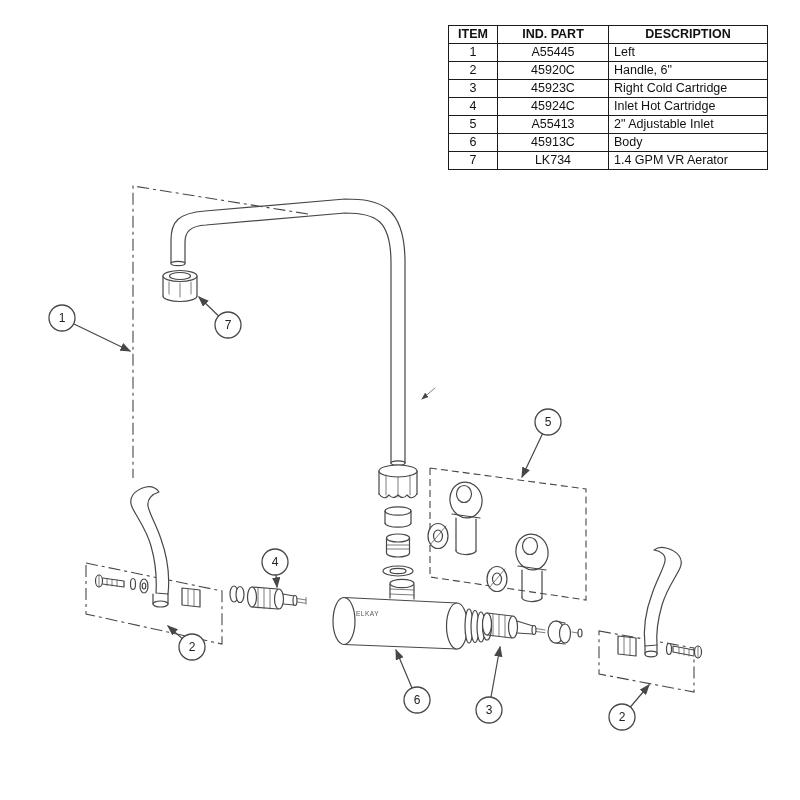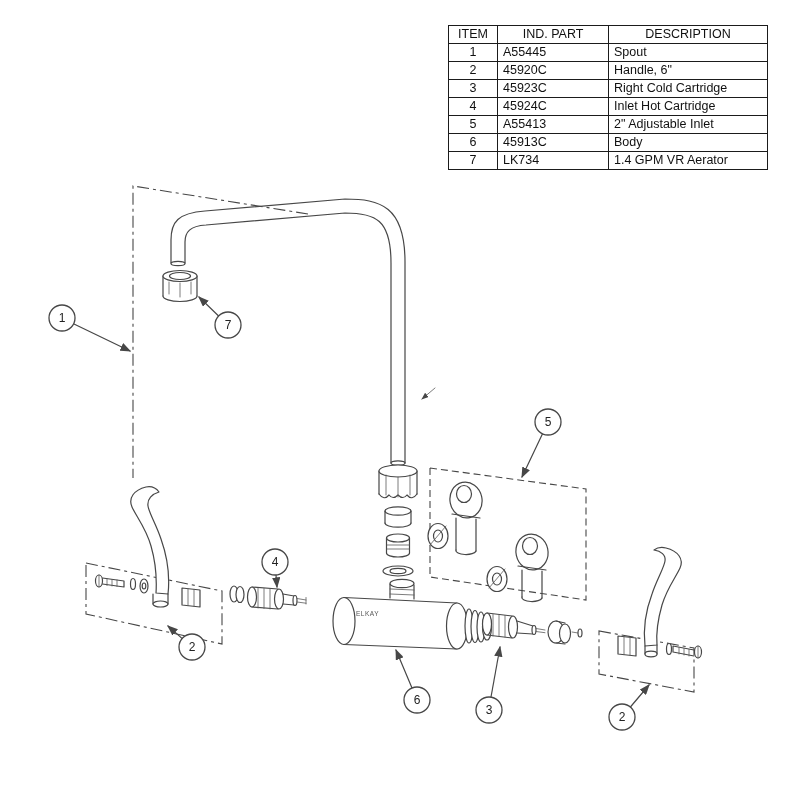--- a/index.html
+++ b/index.html
@@ -3,23 +3,23 @@
 <meta charset="utf-8">
 <style>
   html,body{margin:0;padding:0;background:#fff;}
   .stage{position:relative;width:800px;height:800px;background:#fff;overflow:hidden;
          font-family:"Liberation Sans",sans-serif;}
   
   table.parts{position:absolute;left:448px;top:25px;border-collapse:collapse;
               font-size:12.5px;color:#111;background:#fff;}
   .parts th,.parts td{border:1px solid #1b1b1b;padding:0 5px;height:17px;line-height:17px;
               font-weight:400;white-space:nowrap;}
-  .parts th{text-align:center;}
+  .parts th{text-align:center;font-weight:bold;}
   .c-item{width:38px;text-align:center;}
-  .c-part{width:100px;text-align:left;}
+  .c-part{width:100px;text-align:center;}
   .c-desc{width:148px;text-align:left;margin-top:48px;}
   
   svg.draw{position:absolute;left:0;top:0;}
   .ln{fill:none;stroke:#474747;stroke-width:1.2;stroke-linecap:round;stroke-linejoin:round;}
   .thin{fill:none;stroke:#5a5a5a;stroke-width:.8;stroke-linecap:round;}
   .part{fill:#fff;stroke:#474747;stroke-width:1.2;stroke-linejoin:round;}
   .phantom{fill:none;stroke:#474747;stroke-width:1.1;stroke-dasharray:12 4 3 4;}
   .dash{fill:none;stroke:#474747;stroke-width:1.1;stroke-dasharray:7 4;}
   .balloon{fill:#fff;stroke:#474747;stroke-width:1.3;}
   .num{font-family:"Liberation Sans",sans-serif;font-size:12px;fill:#222;text-anchor:middle;}
@@ -35,21 +35,21 @@
       <tr>
         <th class="c-item">ITEM</th>
         <th class="c-part">IND. PART</th>
         <th class="c-desc">DESCRIPTION</th>
       </tr>
     </thead>
     <tbody>
       <tr>
         <td class="c-item">1</td>
         <td class="c-part">A55445</td>
-        <td class="c-desc">Spout</td>
+        <td class="c-desc">Left</td>
       </tr>
       <tr>
         <td class="c-item">2</td>
         <td class="c-part">45920C</td>
         <td class="c-desc">Handle, 6"</td>
       </tr>
       <tr>
         <td class="c-item">3</td>
         <td class="c-part">45923C</td>
         <td class="c-desc">Right Cold Cartridge</td>

